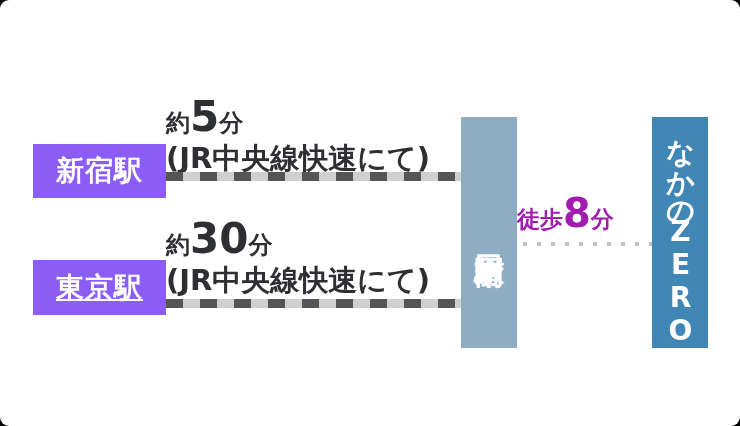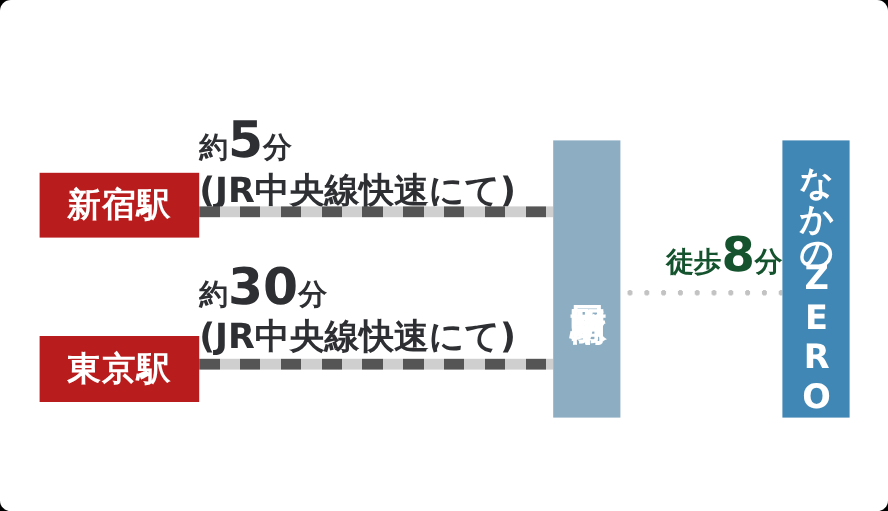--- a/index.html
+++ b/index.html
@@ -15,31 +15,31 @@
     background: #ffffff;
     border-radius: 9px;
     overflow: hidden;
   }
 
   
   .station-box {
     position: absolute;
     left: 33px;
     width: 133px;
-    background: #b91c1c;
+    background: #8b5cf6;
     color: #ffffff;
     display: flex;
     align-items: center;
     justify-content: center;
     font-weight: bold;
     font-size: 28px;
     letter-spacing: 1px;
   }
   #shinjuku-box { top: 144px; height: 54px; }
-  #tokyo-box    { top: 280px; height: 55px; }
+  #tokyo-box    { top: 260px; height: 55px; text-decoration: underline; }
 
   
   .dash-line {
     position: absolute;
     left: 166px;
     width: 295px;
     height: 9px;
     background: repeating-linear-gradient(to right,
       #555555 0px, #555555 17px,
       #cfcfcf 17px, #cfcfcf 34px);
@@ -80,22 +80,22 @@
   }
   #nakano-box { left: 461px; background: #8CADC2; font-size: 30px; }
   #zero-box   { left: 652px; background: #4187B5; font-size: 28px; }
 
   
   #walk-label {
     position: absolute;
     left: 517px;
     width: 135px;
     top: 190px;
-    text-align: right;
-    color: #14532d;
+    text-align: left;
+    color: #a21caf;
     font-weight: bold;
     white-space: nowrap;
   }
   .walk-small { font-size: 23px; }
   .walk-big   { font-size: 40px; }
   #walk-line {
     position: absolute;
     left: 518px;
     width: 134px;
     top: 241px;

